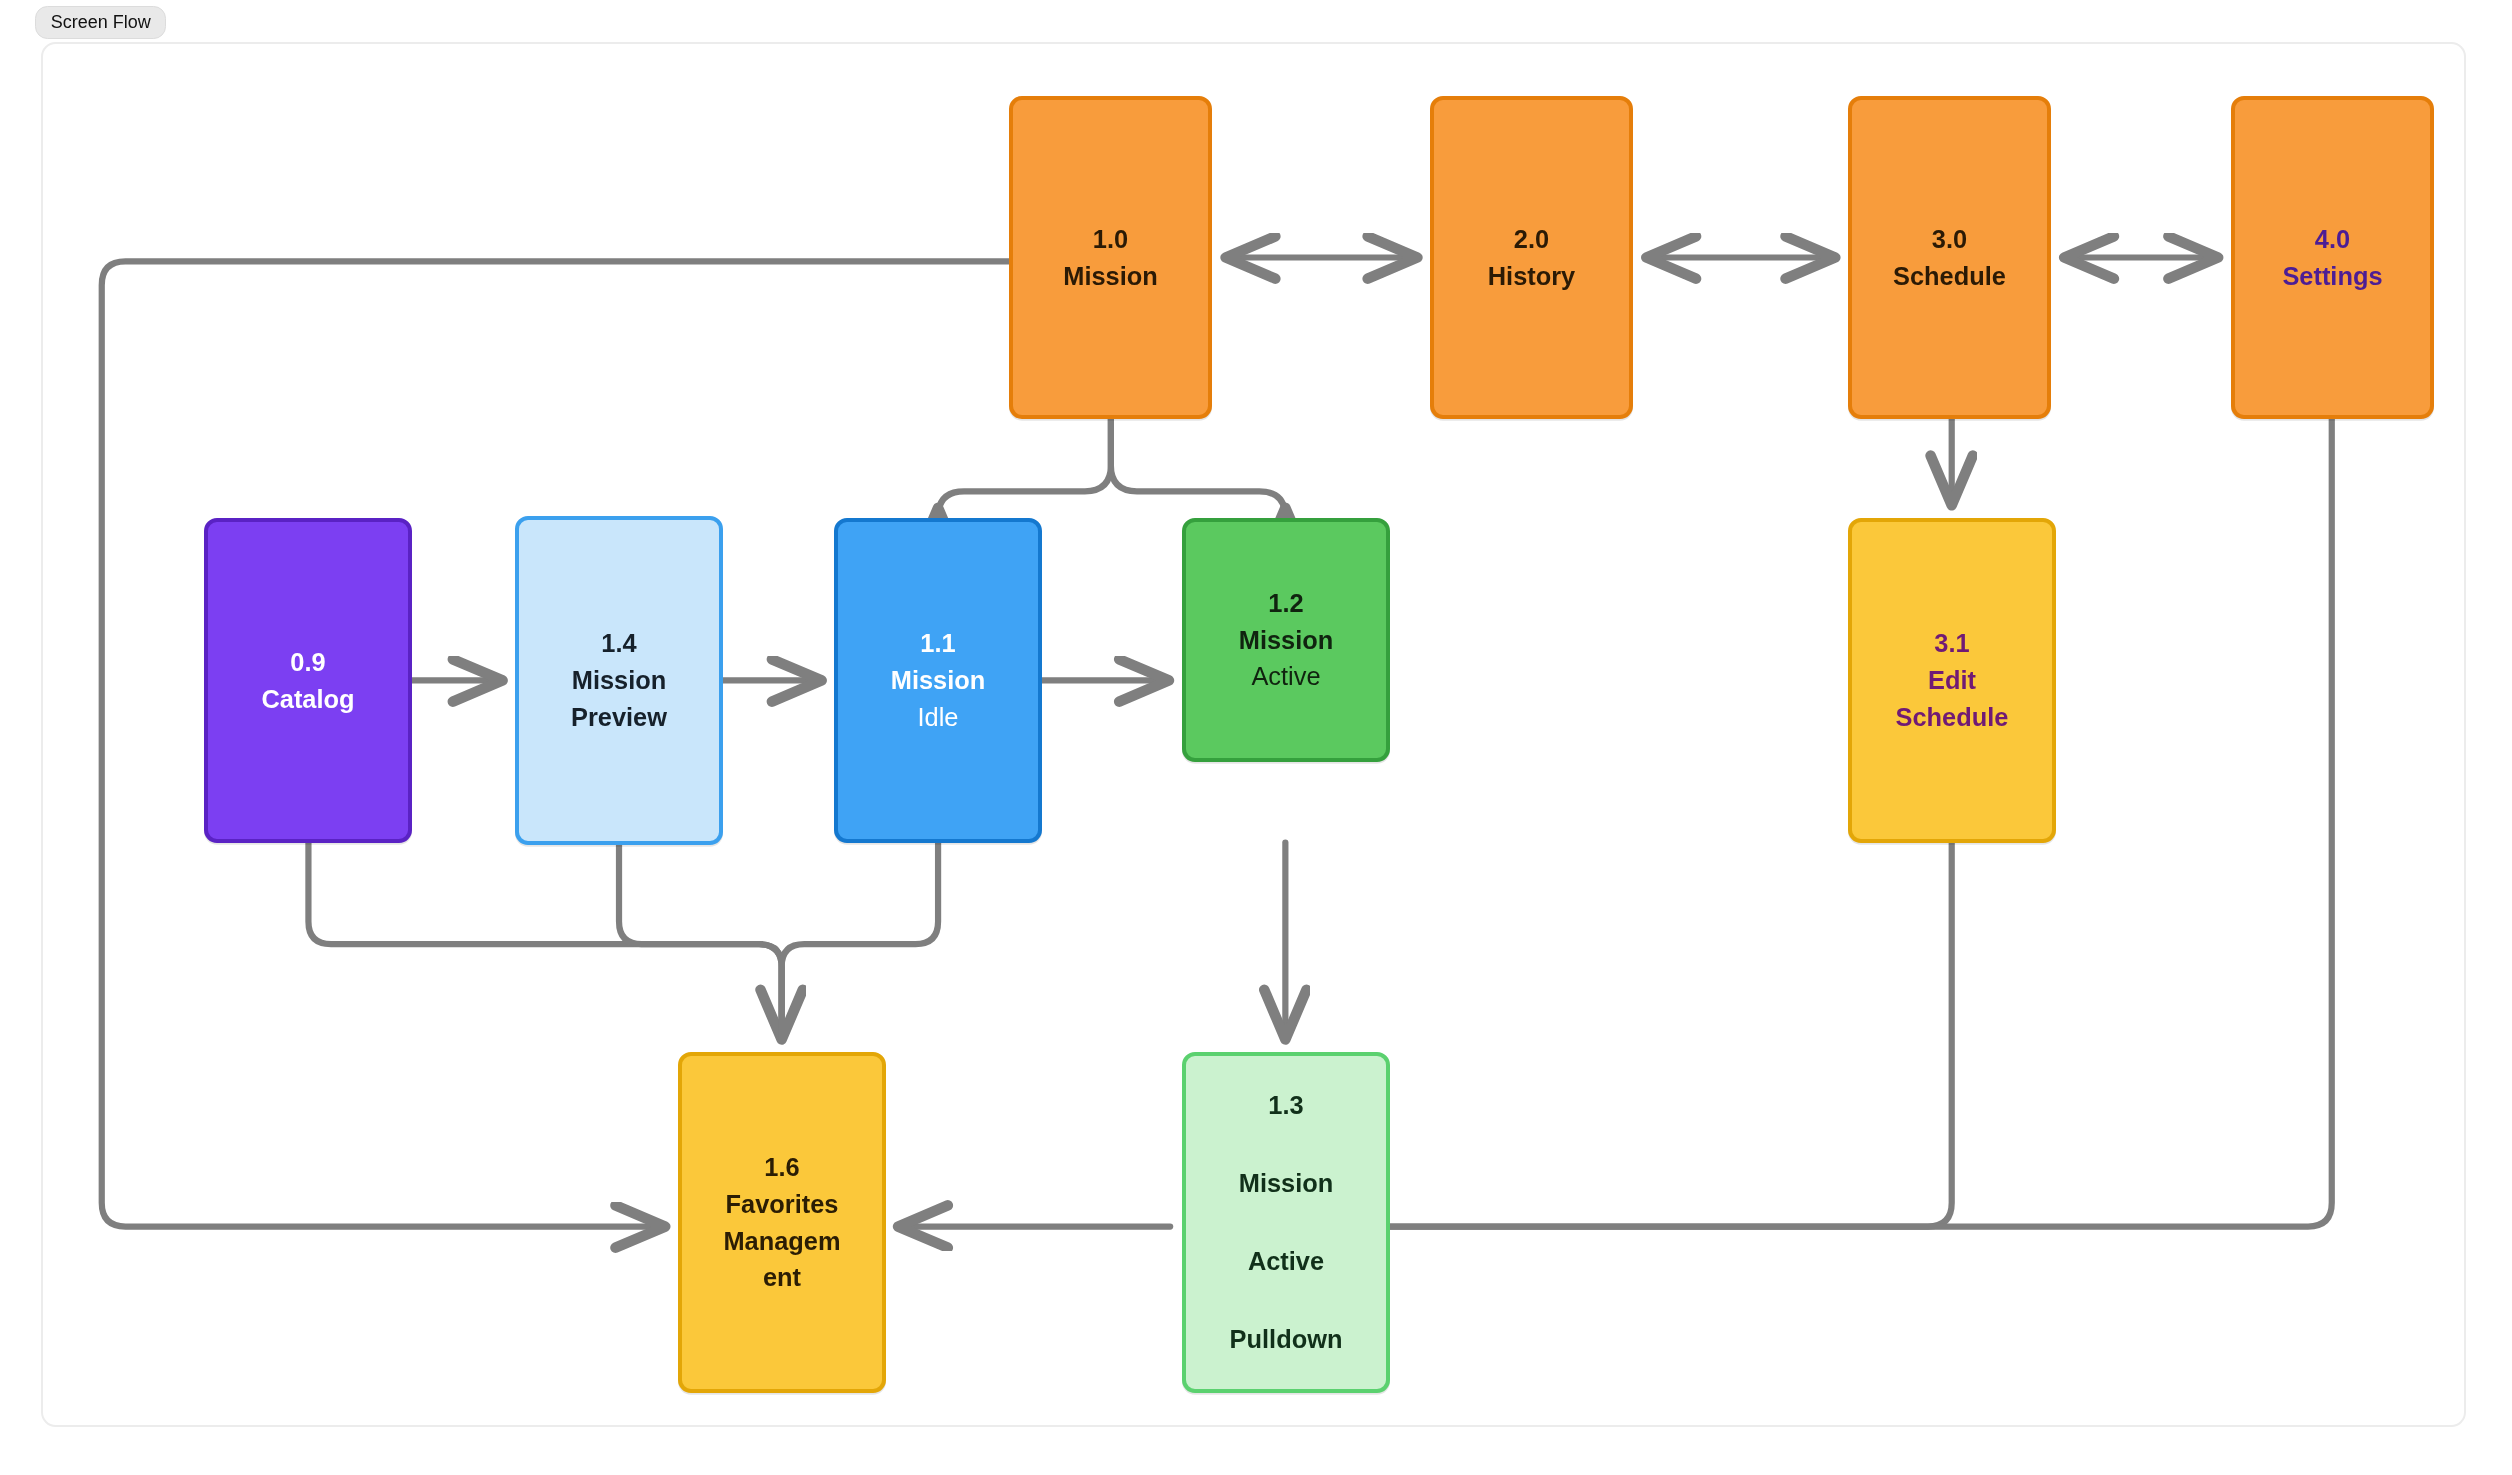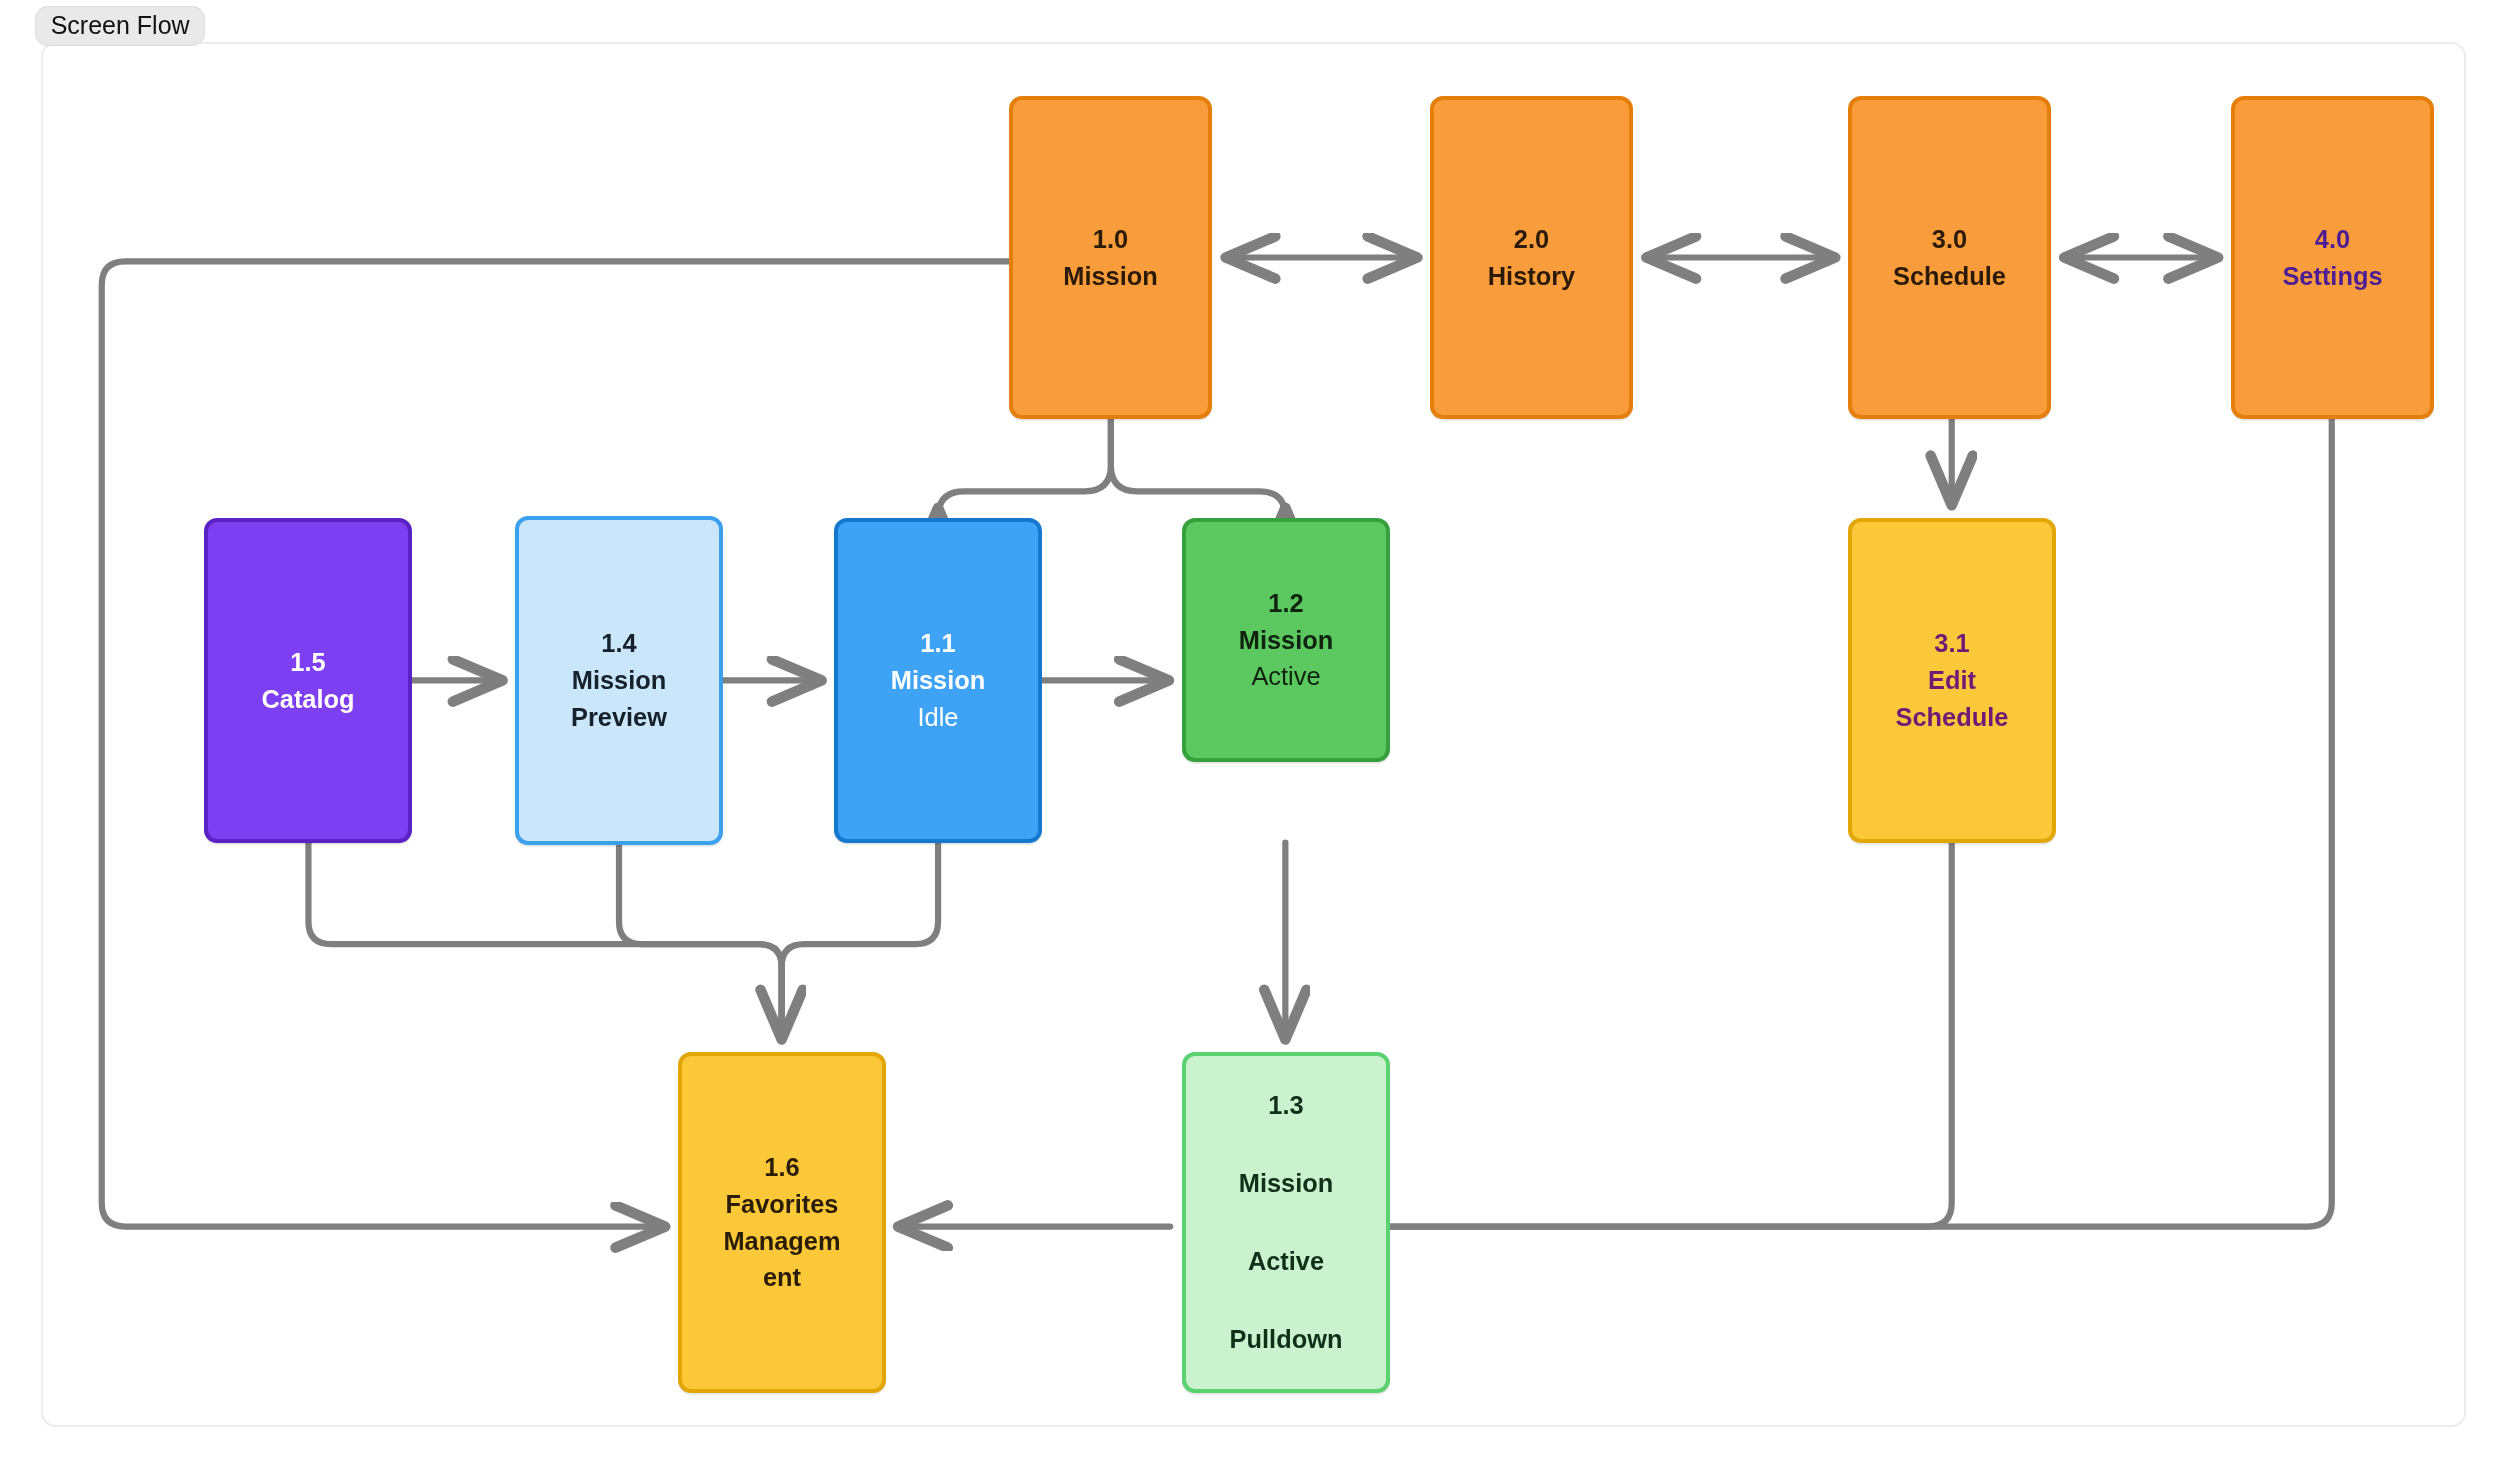--- a/index.html
+++ b/index.html
@@ -18,21 +18,21 @@
 
   
   #title-pill {
     position: absolute;
     left: 35px;
     top: 5.6px;
     padding: 6.2px 14.7px 7.3px 14.7px;
     background: #e9e9e9;
     border: 1.1px solid #dcdcdc;
     border-radius: 12.4px;
-    font-size: 25px;
+    font-size: 18px;
     line-height: 1;
     color: #111111;
     white-space: nowrap;
     z-index: 6;
   }
 
   
   #frame {
     position: absolute;
     left: 41px;
@@ -134,21 +134,21 @@
       </div>
       <div class="node" style="left: 1848px; top: 96px; width: 203px; height: 323px; background: rgb(248, 156, 60); border: 4px solid rgb(229, 126, 10); color: rgb(43, 26, 5);">
         <span class="ln">3.0</span>
         <span class="ln">Schedule</span>
       </div>
       <div class="node" style="left: 2231px; top: 96px; width: 203px; height: 323px; background: rgb(248, 156, 60); border: 4px solid rgb(229, 126, 10); color: #4c1d95;">
         <span class="ln">4.0</span>
         <span class="ln">Settings</span>
       </div>
       <div class="node" style="left: 204px; top: 518px; width: 208px; height: 325px; background: rgb(124, 63, 242); border: 4px solid rgb(90, 34, 196); color: rgb(255, 255, 255);">
-        <span class="ln">1.5</span>
+        <span class="ln">0.9</span>
         <span class="ln">Catalog</span>
       </div>
       <div class="node" style="left: 515px; top: 516px; width: 208px; height: 329px; background: rgb(201, 230, 251); border: 4px solid rgb(59, 160, 238); color: rgb(22, 33, 43);">
         <span class="ln">1.4</span>
         <span class="ln">Mission</span>
         <span class="ln">Preview</span>
       </div>
       <div class="node" style="left: 834px; top: 518px; width: 208px; height: 325px; background: rgb(63, 163, 245); border: 4px solid rgb(20, 120, 207); color: rgb(255, 255, 255);">
         <span class="ln">1.1</span>
         <span class="ln">Mission</span>

